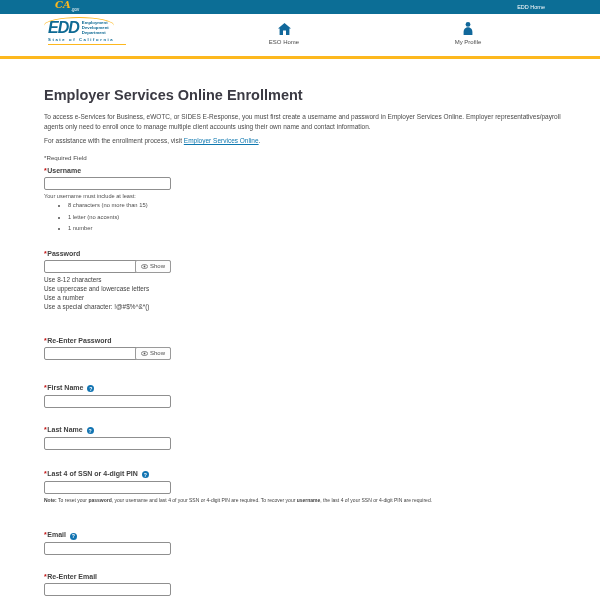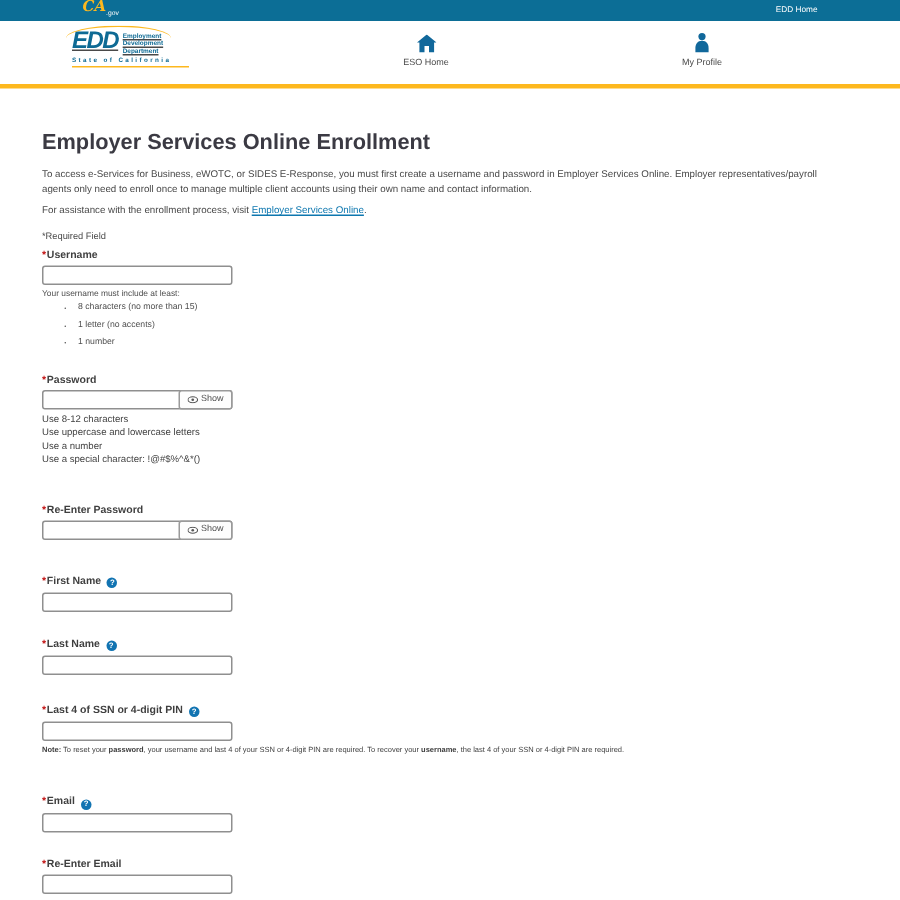--- a/index.html
+++ b/index.html
@@ -16,34 +16,34 @@
   .ca-logo{font-family:"DejaVu Serif",serif;font-style:italic;font-weight:bold;
     color:#fdb81e;font-size:10px;line-height:10px;}
   .ca-logo .gov{font-family:"Liberation Sans",sans-serif;font-style:normal;
     color:#ffffff;font-size:4.5px;font-weight:normal;vertical-align:sub;}
   .utility-link{color:#ffffff;font-size:5.5px;text-decoration:none;}
   
   .site-header{position:relative;height:42px;background:#fff;border-bottom:3px solid #fdb81e;}
   .edd-logo{position:absolute;left:48px;top:6px;width:78px;}
   .edd-logo-arc{position:absolute;left:-4px;top:-3px;width:70px;height:16px;
     border-top:1.5px solid #fdb81e;border-radius:50%;}
-  .edd-row{display:flex;align-items:center;text-decoration:underline;}
+  .edd-row{display:flex;}
   .edd-word{font-size:16px;font-weight:bold;font-style:italic;color:#0e6a94;
     line-height:16px;letter-spacing:-1px;}
   .edd-dept{margin-left:3px;font-size:4.3px;font-weight:bold;color:#0e6a94;line-height:5px;}
   .edd-tagline{margin-top:1px;font-size:4.2px;font-weight:bold;color:#0e6a94;
     letter-spacing:1.6px;border-bottom:1.5px solid #fdb81e;padding-bottom:1.5px;}
   .header-nav-item{position:absolute;top:7px;display:flex;flex-direction:column;
     align-items:center;text-decoration:none;cursor:pointer;}
   .nav-eso{left:256px;width:56px;}
   .nav-profile{left:440px;width:56px;}
   .nav-icon{height:14px;display:flex;align-items:flex-end;}
   .header-nav-item .nav-label{margin-top:4px;font-size:6px;color:#4a4a4a;}
   
-  .main{padding:28px 30px 0 28px;box-sizing:border-box;}
+  .main{padding:28px 30px 0 44px;box-sizing:border-box;}
   h1.page-title{margin:0 0 9px 0;font-size:14.5px;font-weight:600;color:#3b3a43;}
   .intro{margin:0 0 5px 0;font-size:6.5px;line-height:9.5px;max-width:522px;color:#494949;}
   .assist{margin:0 0 9px 0;font-size:6.5px;line-height:9px;}
   .assist a{color:#0d77af;text-decoration:underline;cursor:pointer;}
   .required-field{font-size:6.2px;margin:0 0 6px 0;color:#494949;}
   
   .group{margin-top:0;}
   .field-label{display:block;font-size:7px;font-weight:bold;color:#3f3f3f;margin-bottom:2.5px;}
   .req{color:#c21212;margin-right:0.5px;}
   .text-input{

